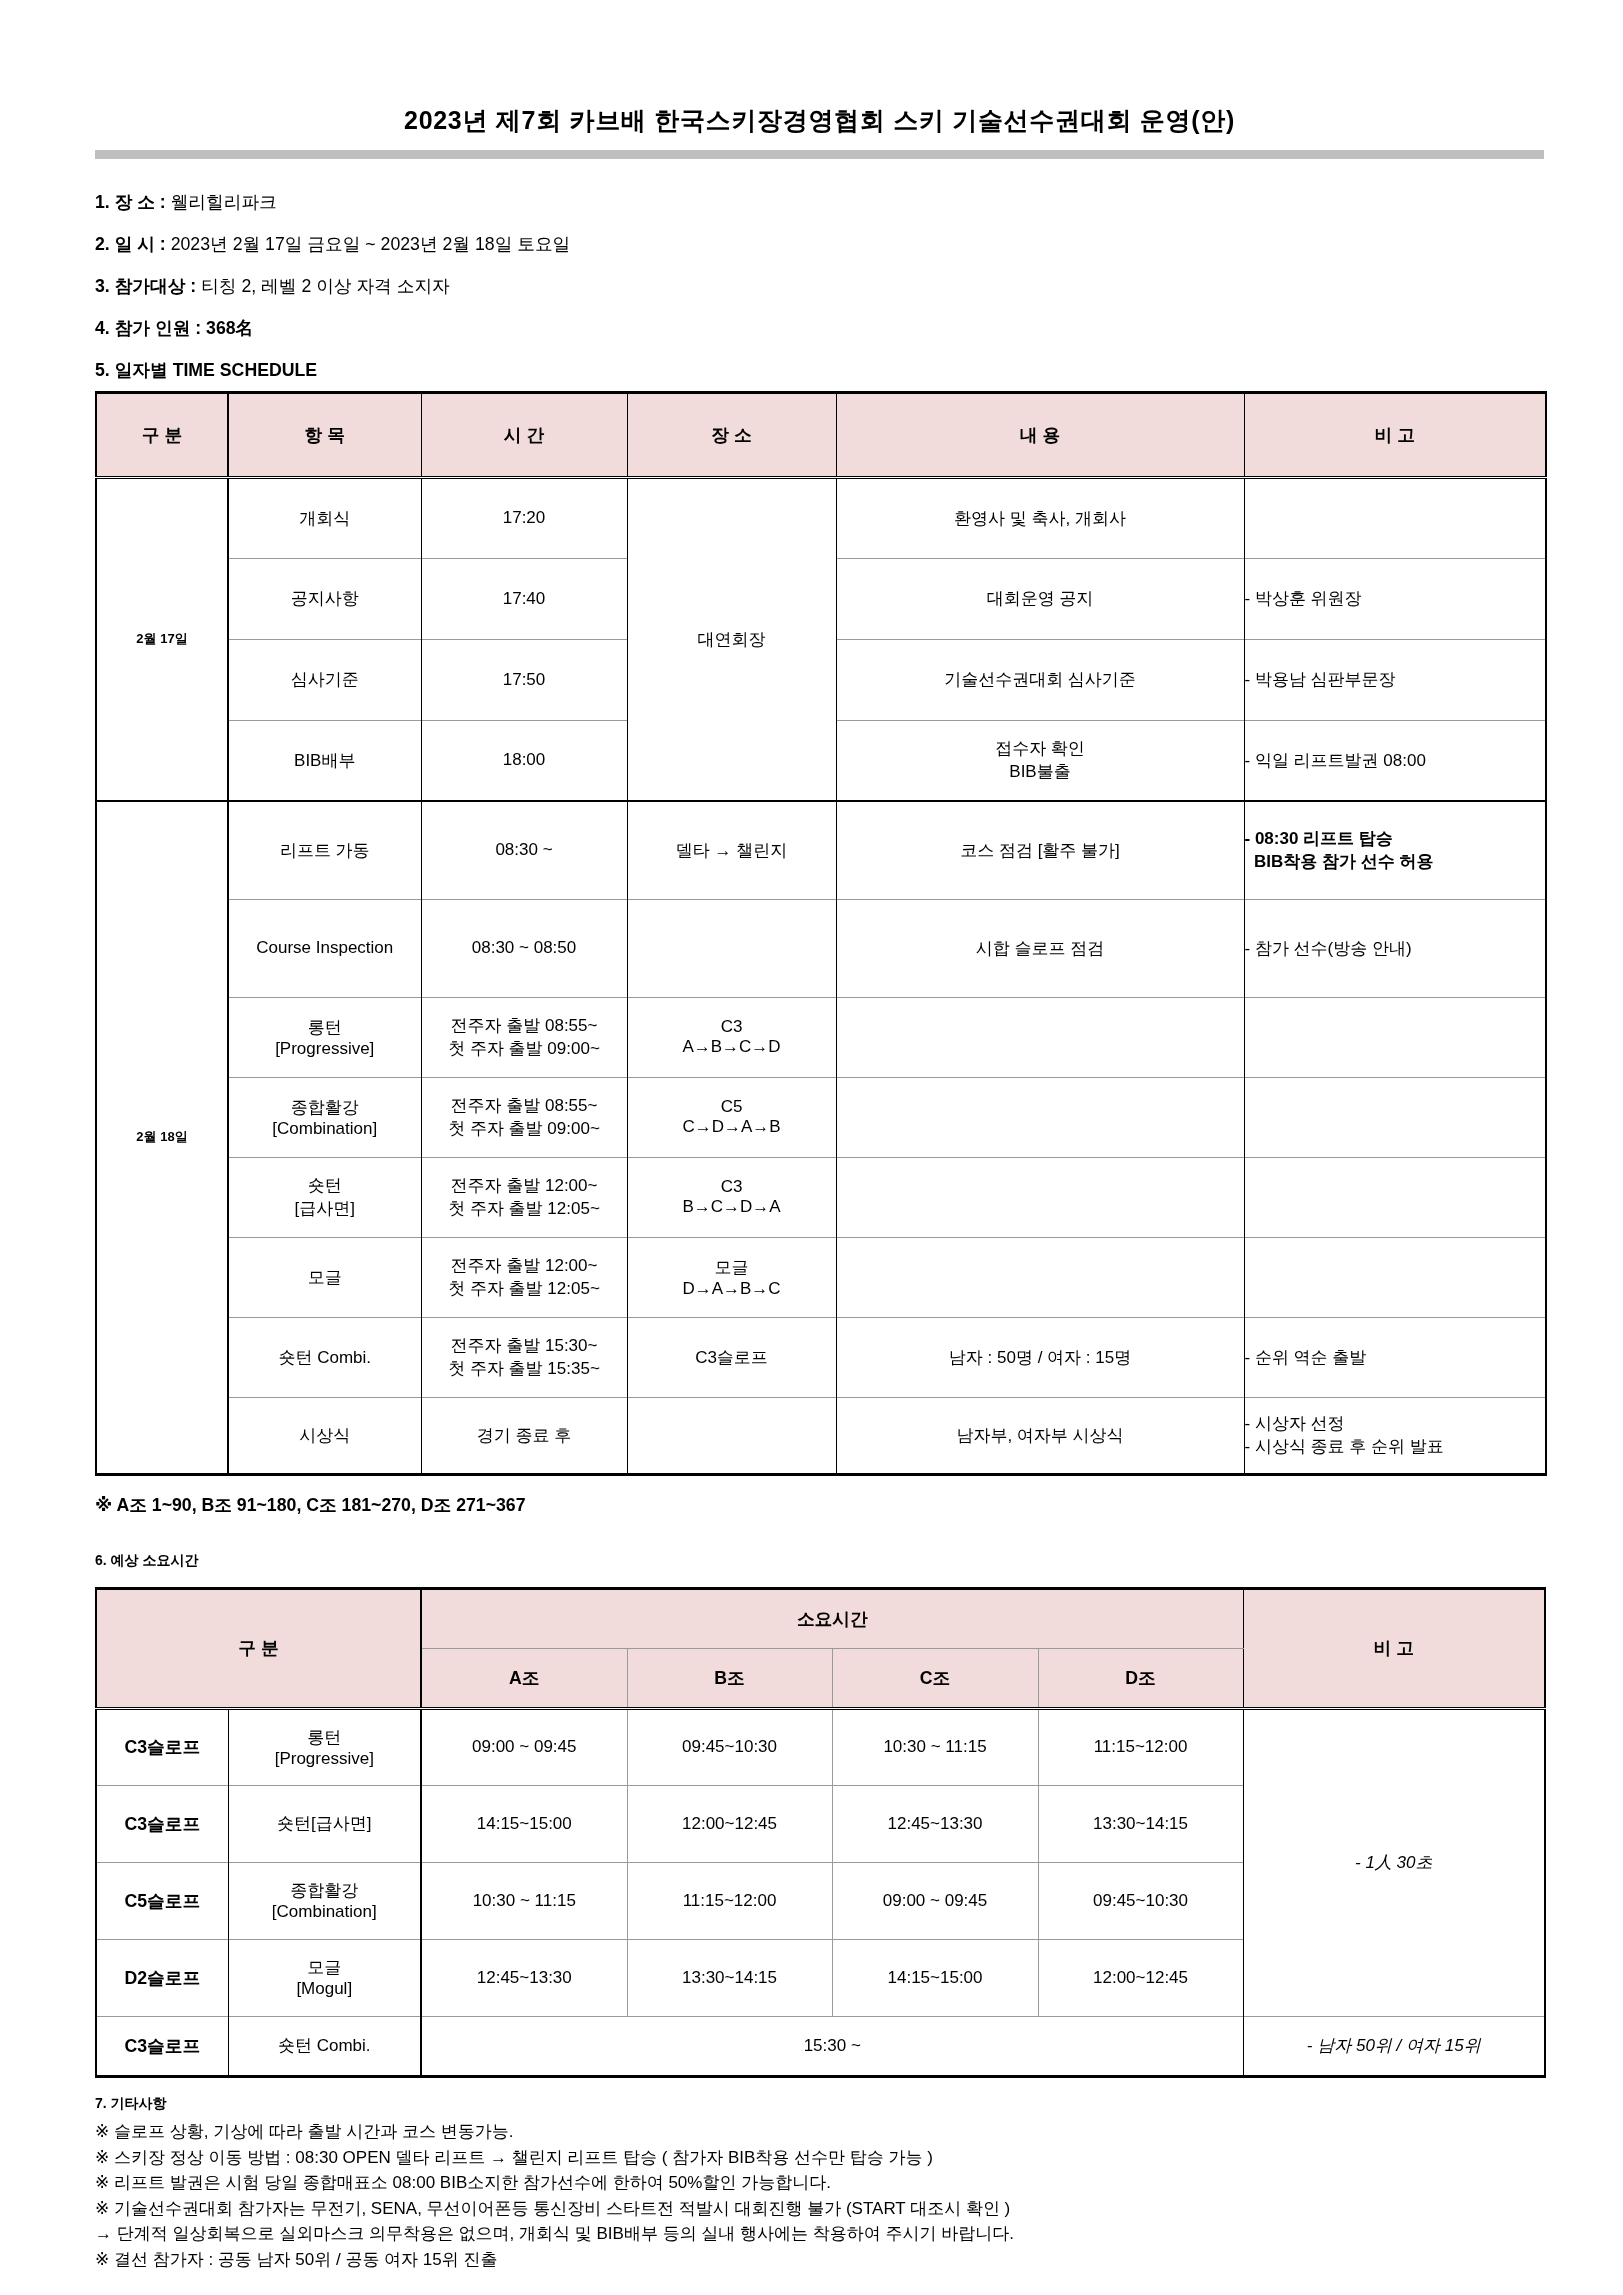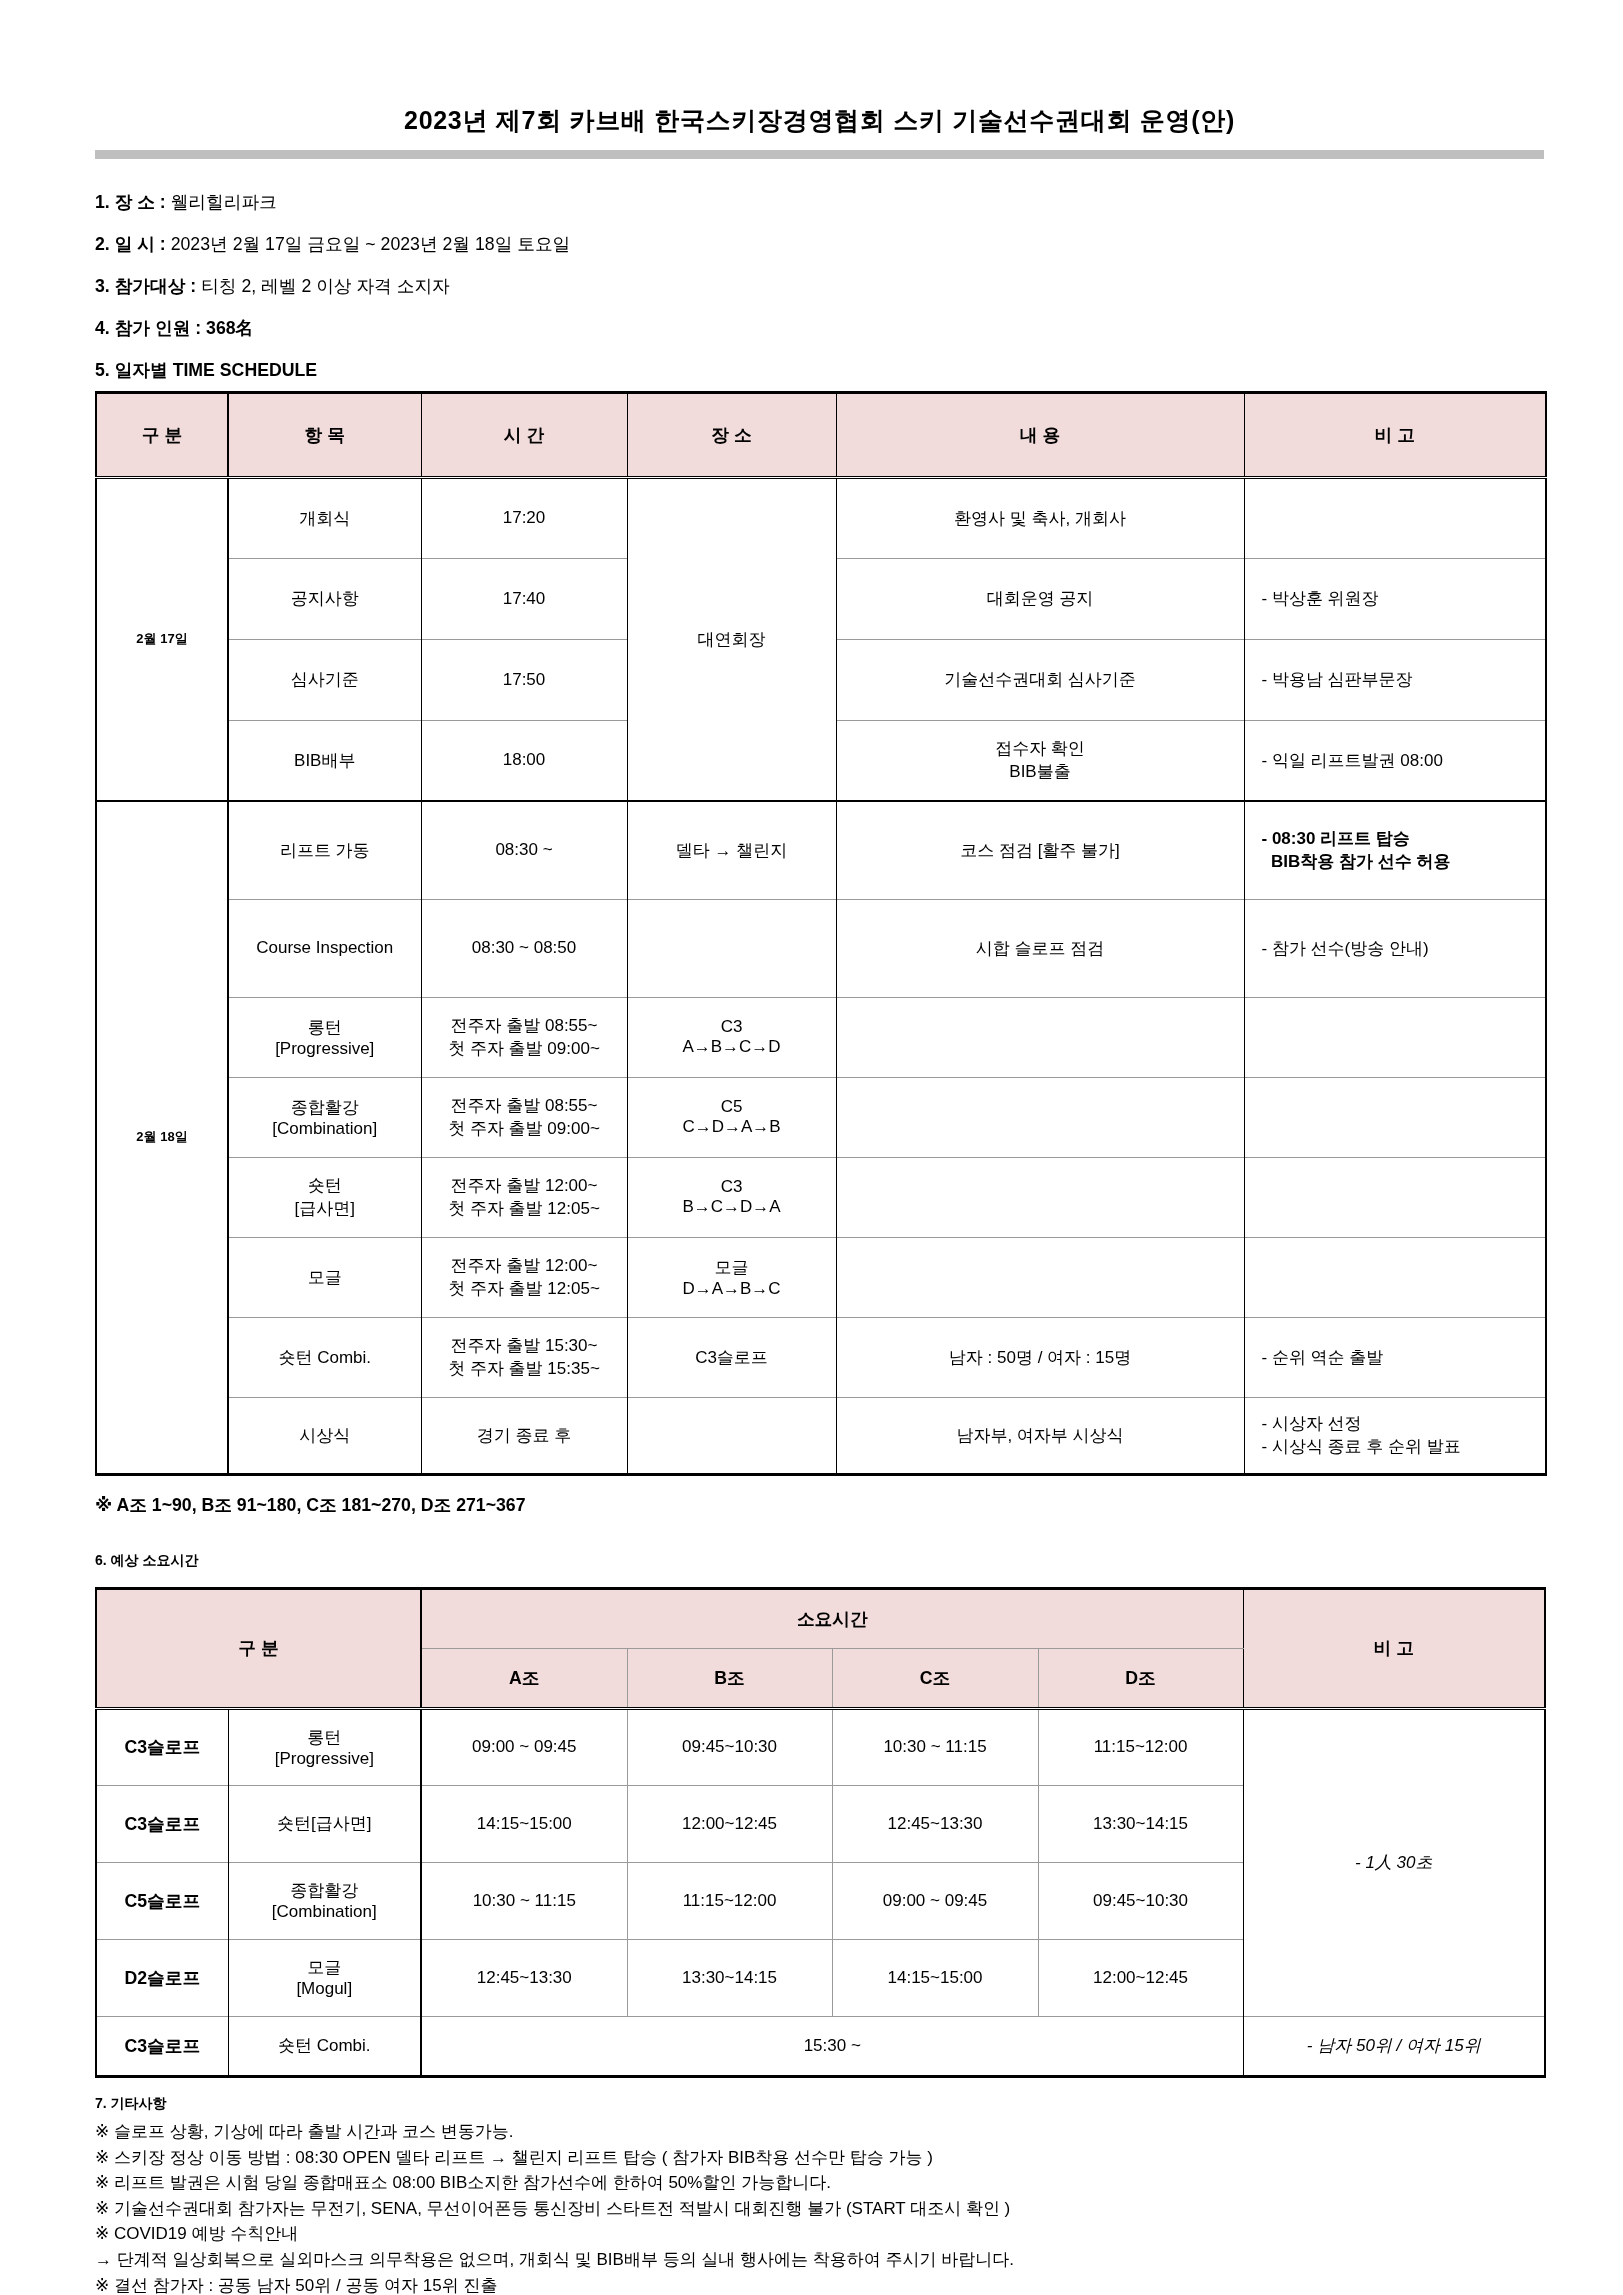--- a/index.html
+++ b/index.html
@@ -23,21 +23,21 @@
   
   .t1 { border-top:3.3px solid #000; border-bottom:3.3px solid #000; }
   .t1 th, .t1 td { border-left:1.3px solid #000; }
   .t1 th { border-bottom:3.9px double #000; }
   .t1 td { border-top:1.3px solid #9a9a9a; }
   .t1 .edge-l { border-left:2px solid #000; }
   .t1 .thick-l { border-left:2.6px solid #000; }
   .t1 .edge-r { border-right:2px solid #000; }
   .t1 .row-first td { border-top:none; }
   .t1 .group-start td { border-top:2px solid #000; }
-  .t1 .note-cell { text-align:left; padding-left:17px; }
+  .t1 .note-cell { text-align:left; }
   .t1 .group-cell { font-weight:bold; font-size:13px; }
 
   
   .t2 { border-top:3.3px solid #000; border-bottom:3.3px solid #000; }
   .t2 th, .t2 td { border-left:1.3px solid #000; }
   .t2 .gray-l { border-left:1.3px solid #9a9a9a; }
   .t2 .thick-l { border-left:2.6px solid #000; }
   .t2 .edge-l { border-left:2px solid #000; }
   .t2 .edge-r { border-right:2px solid #000; }
   .t2 .th-duration { border-bottom:1.3px solid #9a9a9a; }
@@ -266,20 +266,19 @@
         </tr>
       </tbody>
     </table>
 
     <div class="section-title sec7-title">7. 기타사항</div>
     <div class="etc-notes">
       <div class="etc-note">※ 슬로프 상황, 기상에 따라 출발 시간과 코스 변동가능.</div>
       <div class="etc-note">※ 스키장 정상 이동 방법 : 08:30 OPEN 델타 리프트 → 챌린지 리프트 탑승 ( 참가자 BIB착용 선수만 탑승 가능 )</div>
       <div class="etc-note">※ 리프트 발권은 시험 당일 종합매표소 08:00 BIB소지한 참가선수에 한하여 50%할인 가능합니다.</div>
       <div class="etc-note">※ 기술선수권대회 참가자는 무전기, SENA, 무선이어폰등 통신장비 스타트전 적발시 대회진행 불가 (START 대조시 확인 )</div>
-      <div class="etc-note">※ COVID19 예방 수칙안내</div>
       <div class="etc-note">→ 단계적 일상회복으로 실외마스크 의무착용은 없으며, 개회식 및 BIB배부 등의 실내 행사에는 착용하여 주시기 바랍니다.</div>
       <div class="etc-note">※ 결선 참가자 : 공동 남자 50위 / 공동 여자 15위 진출</div>
     </div>
 
   </div>
 </div>
 
 
 </body></html>

